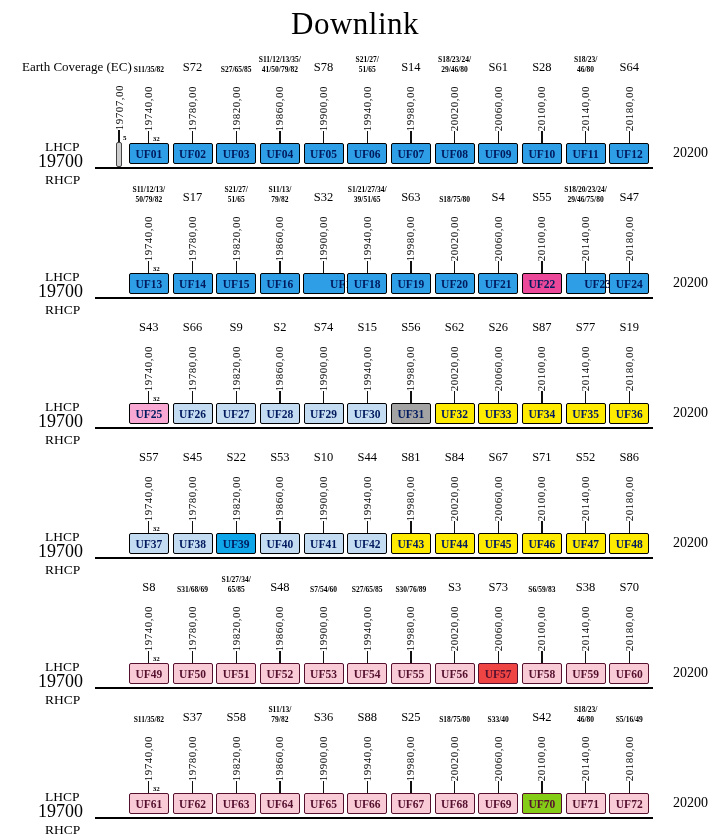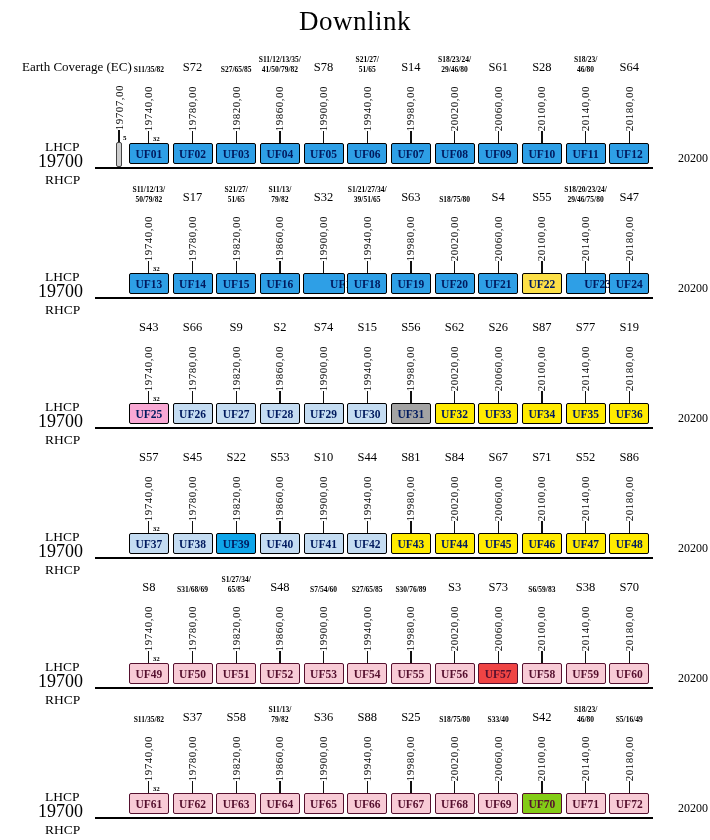--- a/index.html
+++ b/index.html
@@ -2,21 +2,21 @@
 <html><head>
 <meta charset="utf-8">
 <style>
   html,body { margin:0; padding:0; background:#fff; }
   body {
     width:710px; height:840px; overflow:hidden; position:relative;
     font-family:"Liberation Serif", serif; color:#000;
   }
   .title {
     height:46px; box-sizing:border-box; padding-top:6px;
-    text-align:center; font-size:27px; letter-spacing:0.5px;
+    text-align:center; font-size:31px; letter-spacing:0.5px;
   }
   #rows { position:relative; }
   .row { position:relative; width:710px; height:130px; }
 
   
   .slots { position:absolute; left:127px; right:59px; top:0; bottom:0; display:flex; }
   .slot { flex:1 1 0; display:flex; flex-direction:column; align-items:center;
           justify-content:flex-end; padding-bottom:12px; min-width:0; }
   .sat { width:62px; height:29px; margin-bottom:2px;
          display:flex; flex-direction:column; justify-content:flex-end;
@@ -41,21 +41,21 @@
   .ec-group { position:absolute; left:106px; bottom:9px; width:26px;
               display:flex; flex-direction:column; align-items:center; }
   .ec-group .freqwrap { height:55px; }
   .ec-box { width:6px; height:25px; box-sizing:border-box;
             border:1px solid #444; border-radius:2px; }
 
   
   .lhcp  { position:absolute; left:45px; top:93px;  font-size:13.5px; }
   .rhcp  { position:absolute; left:45px; top:126px; font-size:13.5px; }
   .axis-start { position:absolute; left:38px;  top:105px; font-size:18px;text-align:right; }
-  .axis-end   { position:absolute; right:2px;  top:105px; font-size:12px; }
+  .axis-end   { position:absolute; right:2px;  top:99px; font-size:14px; }
   .axis-line  { position:absolute; left:95px; right:57px; top:121px;
                 height:1.8px; background:#000; }
 </style>
 </head>
 <body>
 
 <div class="title">Downlink</div>
 <div id="rows">
     <div class="row">
       <div class="ec-label">Earth Coverage (EC)</div>
@@ -342,21 +342,21 @@
           </div>
         </div>
         <div class="slot">
           <div class="sat">S55</div>
           <div class="freqwrap">
             <span class="freq-v">20100,00</span>
           </div>
           <div class="tickwrap">
             <div class="tick"></div>
           </div>
-          <div class="box" style="background: #fde047; border-color: rgb(0, 0, 0); color: rgb(0, 26, 94); text-align: center;">
+          <div class="box" style="background: #ec4899; border-color: rgb(0, 0, 0); color: rgb(0, 26, 94); text-align: center;">
             <span>UF22</span>
           </div>
         </div>
         <div class="slot">
           <div class="sat small">S18/20/23/24/
 29/46/75/80</div>
           <div class="freqwrap">
             <span class="freq-v">20140,00</span>
           </div>
           <div class="tickwrap">

